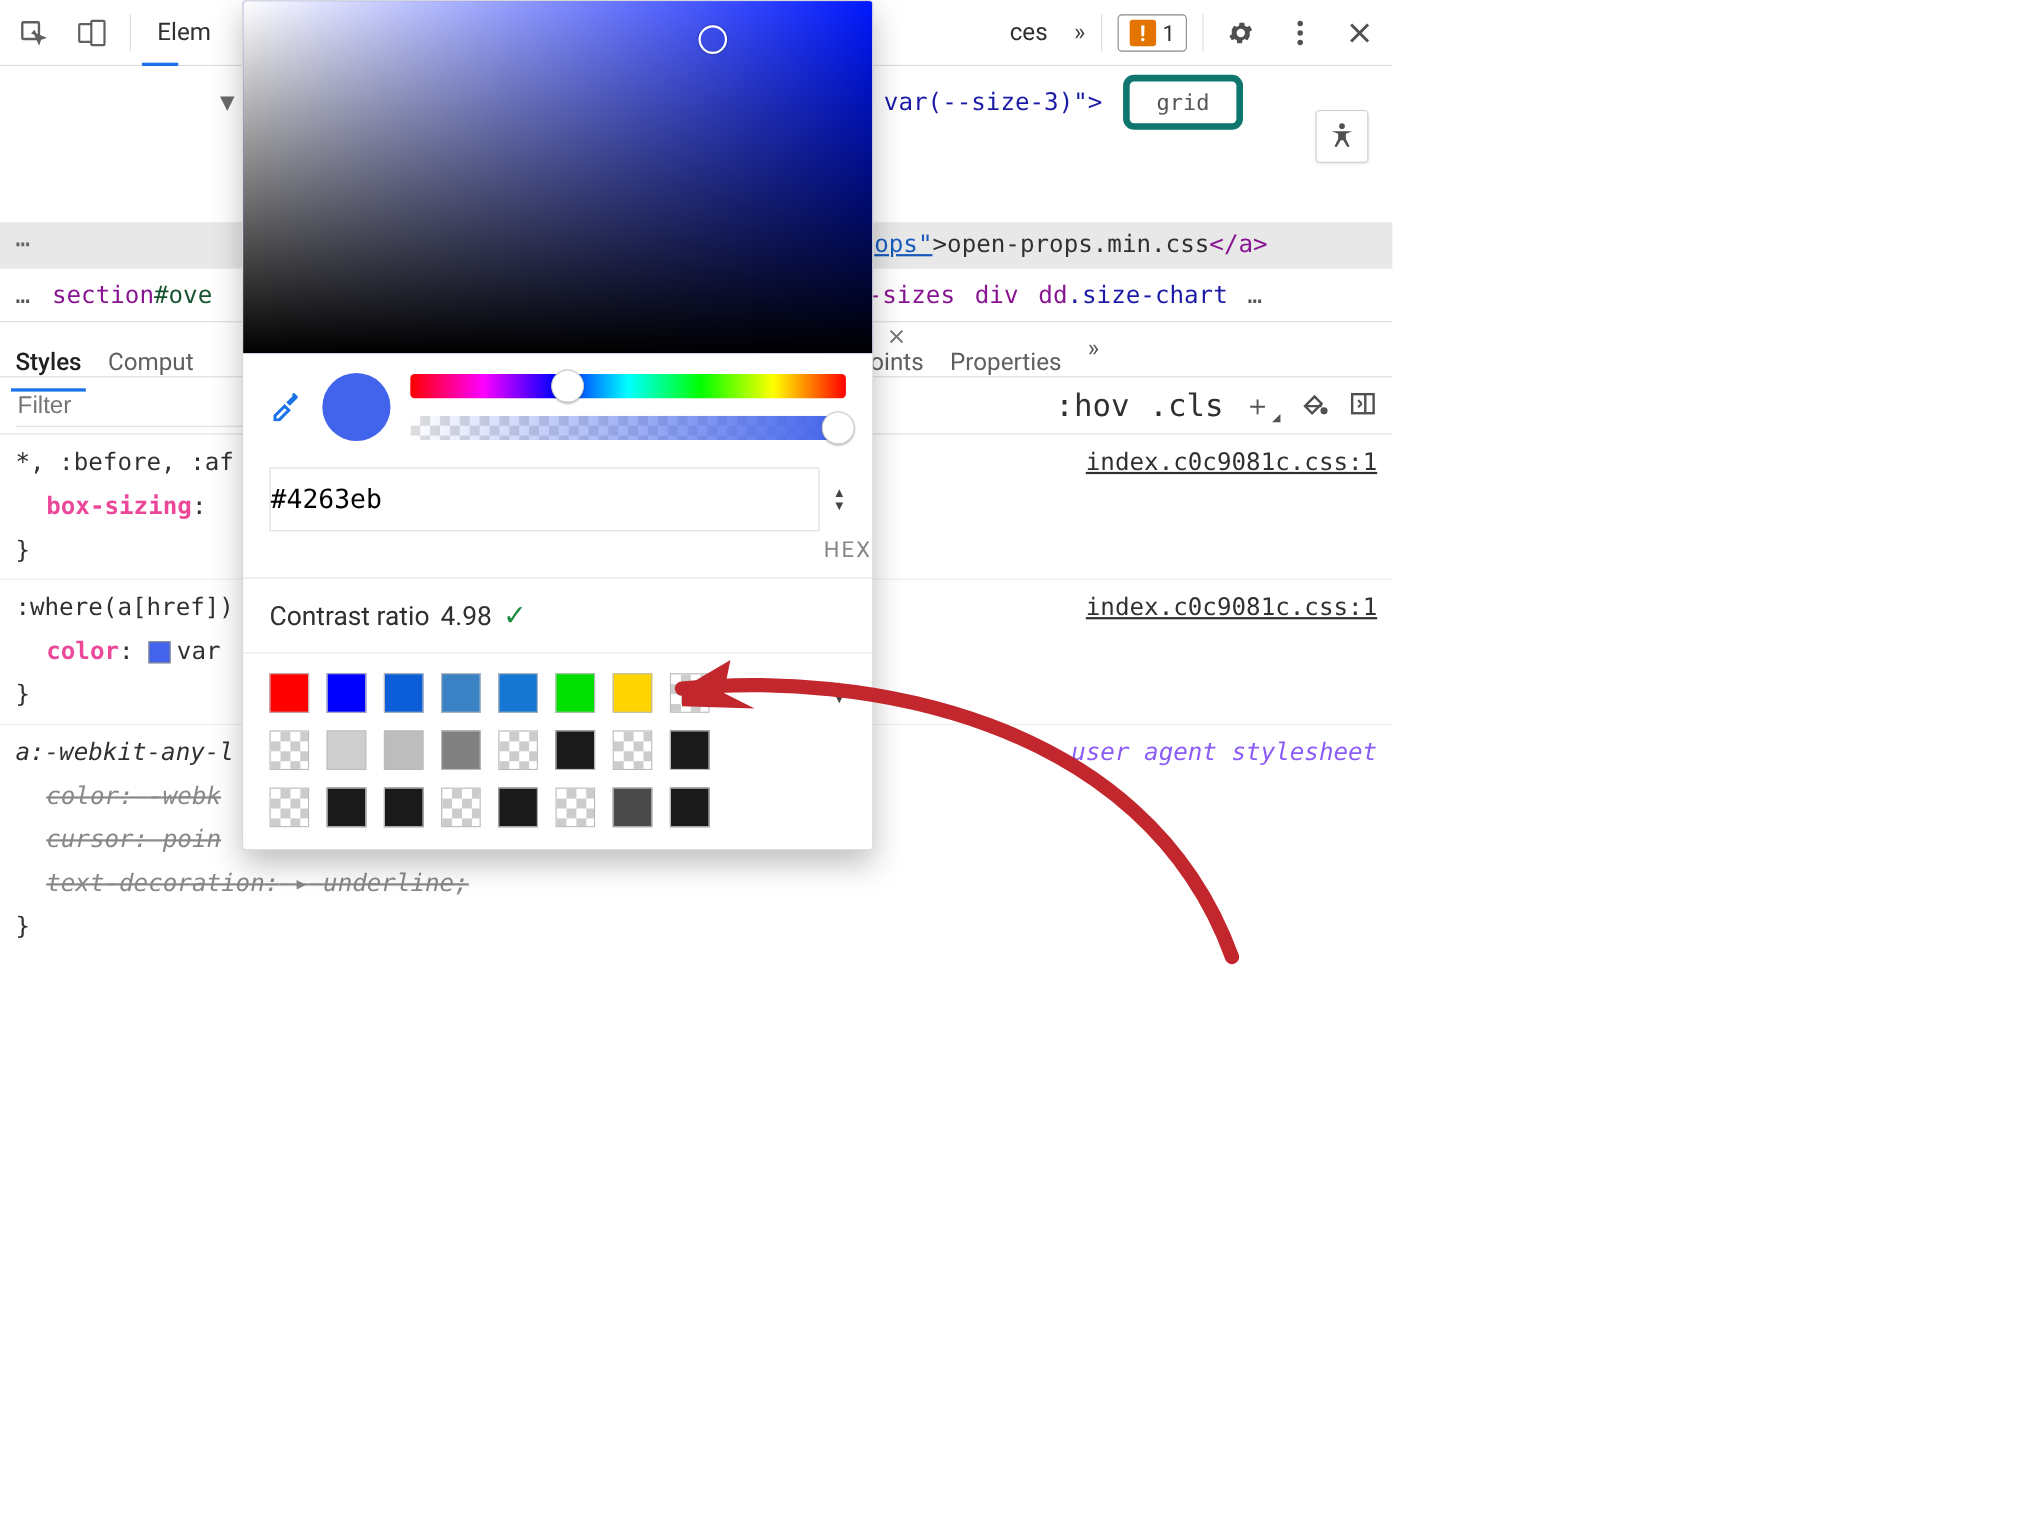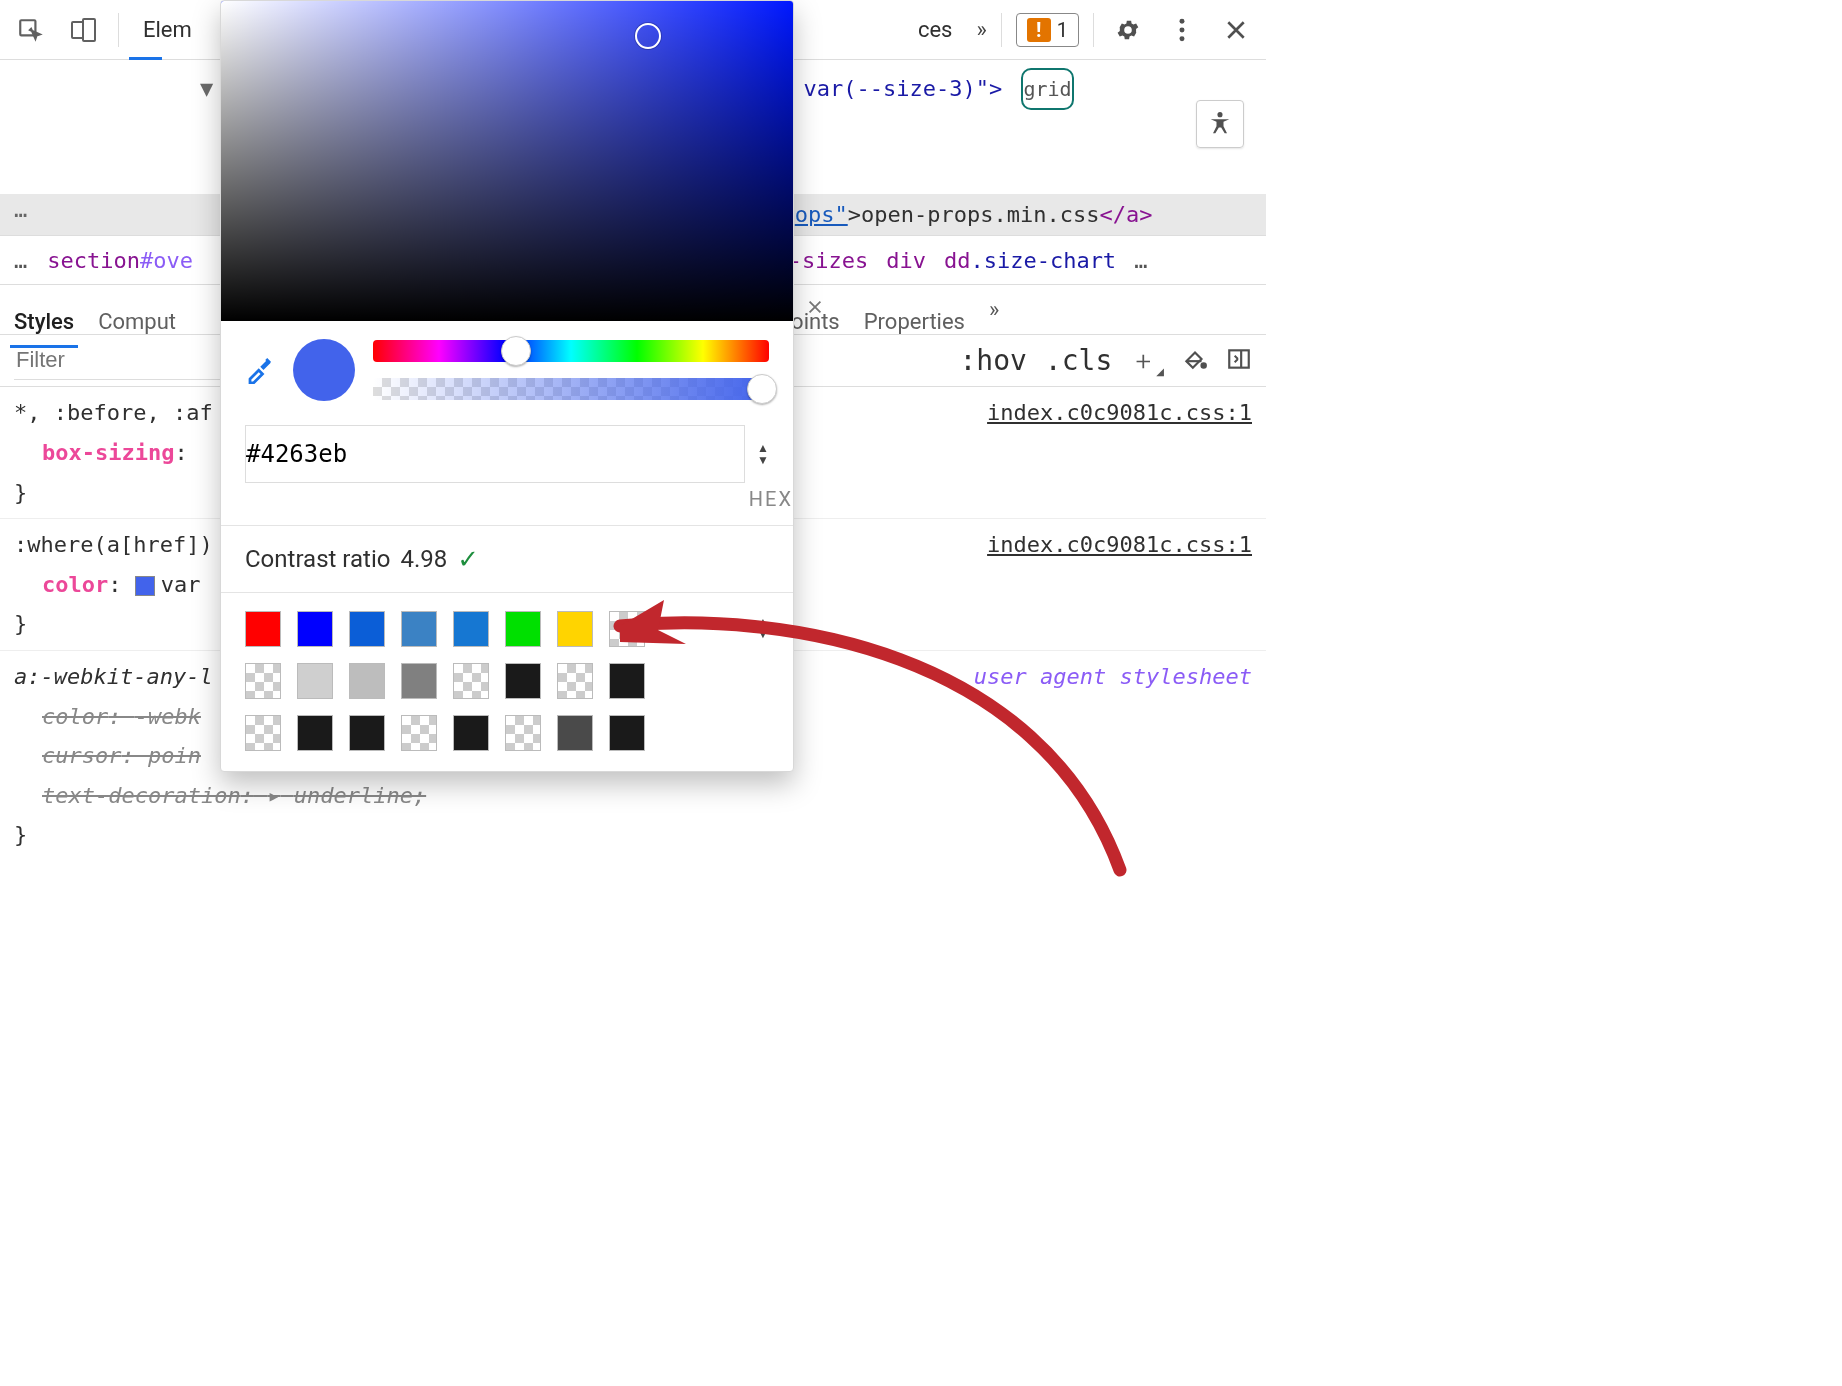--- a/index.html
+++ b/index.html
@@ -69,22 +69,22 @@
 .elements-area .row { white-space: nowrap; padding-left: 200px; }
 .elements-area .row.highlight { background: #e8e8e8; }
 .tri { color: #6b6b6b; margin-right: 4px; }
 .tag-punc { color: #881391; }
 .tag-name { color: #881391; }
 .tag-attrval { color: #1a1aa6; }
 .link-blue { color: #185abc; text-decoration: underline; }
 .close-tag { color: #881391; }
 .pill {
   display:inline-block;
-  border:2px solid #0f766e; border-radius:10px;
-  padding:0 0;
+  border:6px solid #0f766e; border-radius:10px;
+  padding:0 24px;
   font-size:20px;
   color:#555;
   background:#fff;
   margin-left:6px;
 }
 .a11y-btn {
   position:absolute; right:22px; top:40px;
   width:48px;height:48px;
   border:1px solid #ccc;border-radius:4px;
   display:flex;align-items:center;justify-content:center;
@@ -101,21 +101,21 @@
   height:50px;
   border-top:1px solid #ddd;
   border-bottom:1px solid #ddd;
   font-size:22px;
   padding:0 14px;
   gap:18px;
   white-space:nowrap;
 }
 .breadcrumb .overflow { color:#555; letter-spacing:2px; }
 .crumb { color:#881391; }
-.crumb .id { color:#8b5cf6;text-align:right; }
+.crumb .id { color:#14532d;text-align:right; }
 
 
 .subtabs {
   display:flex; align-items:center;
   height:50px;
   border-bottom:1px solid #ddd;
   font-size:22px;
   gap:24px;
   padding-left:14px;
 }

